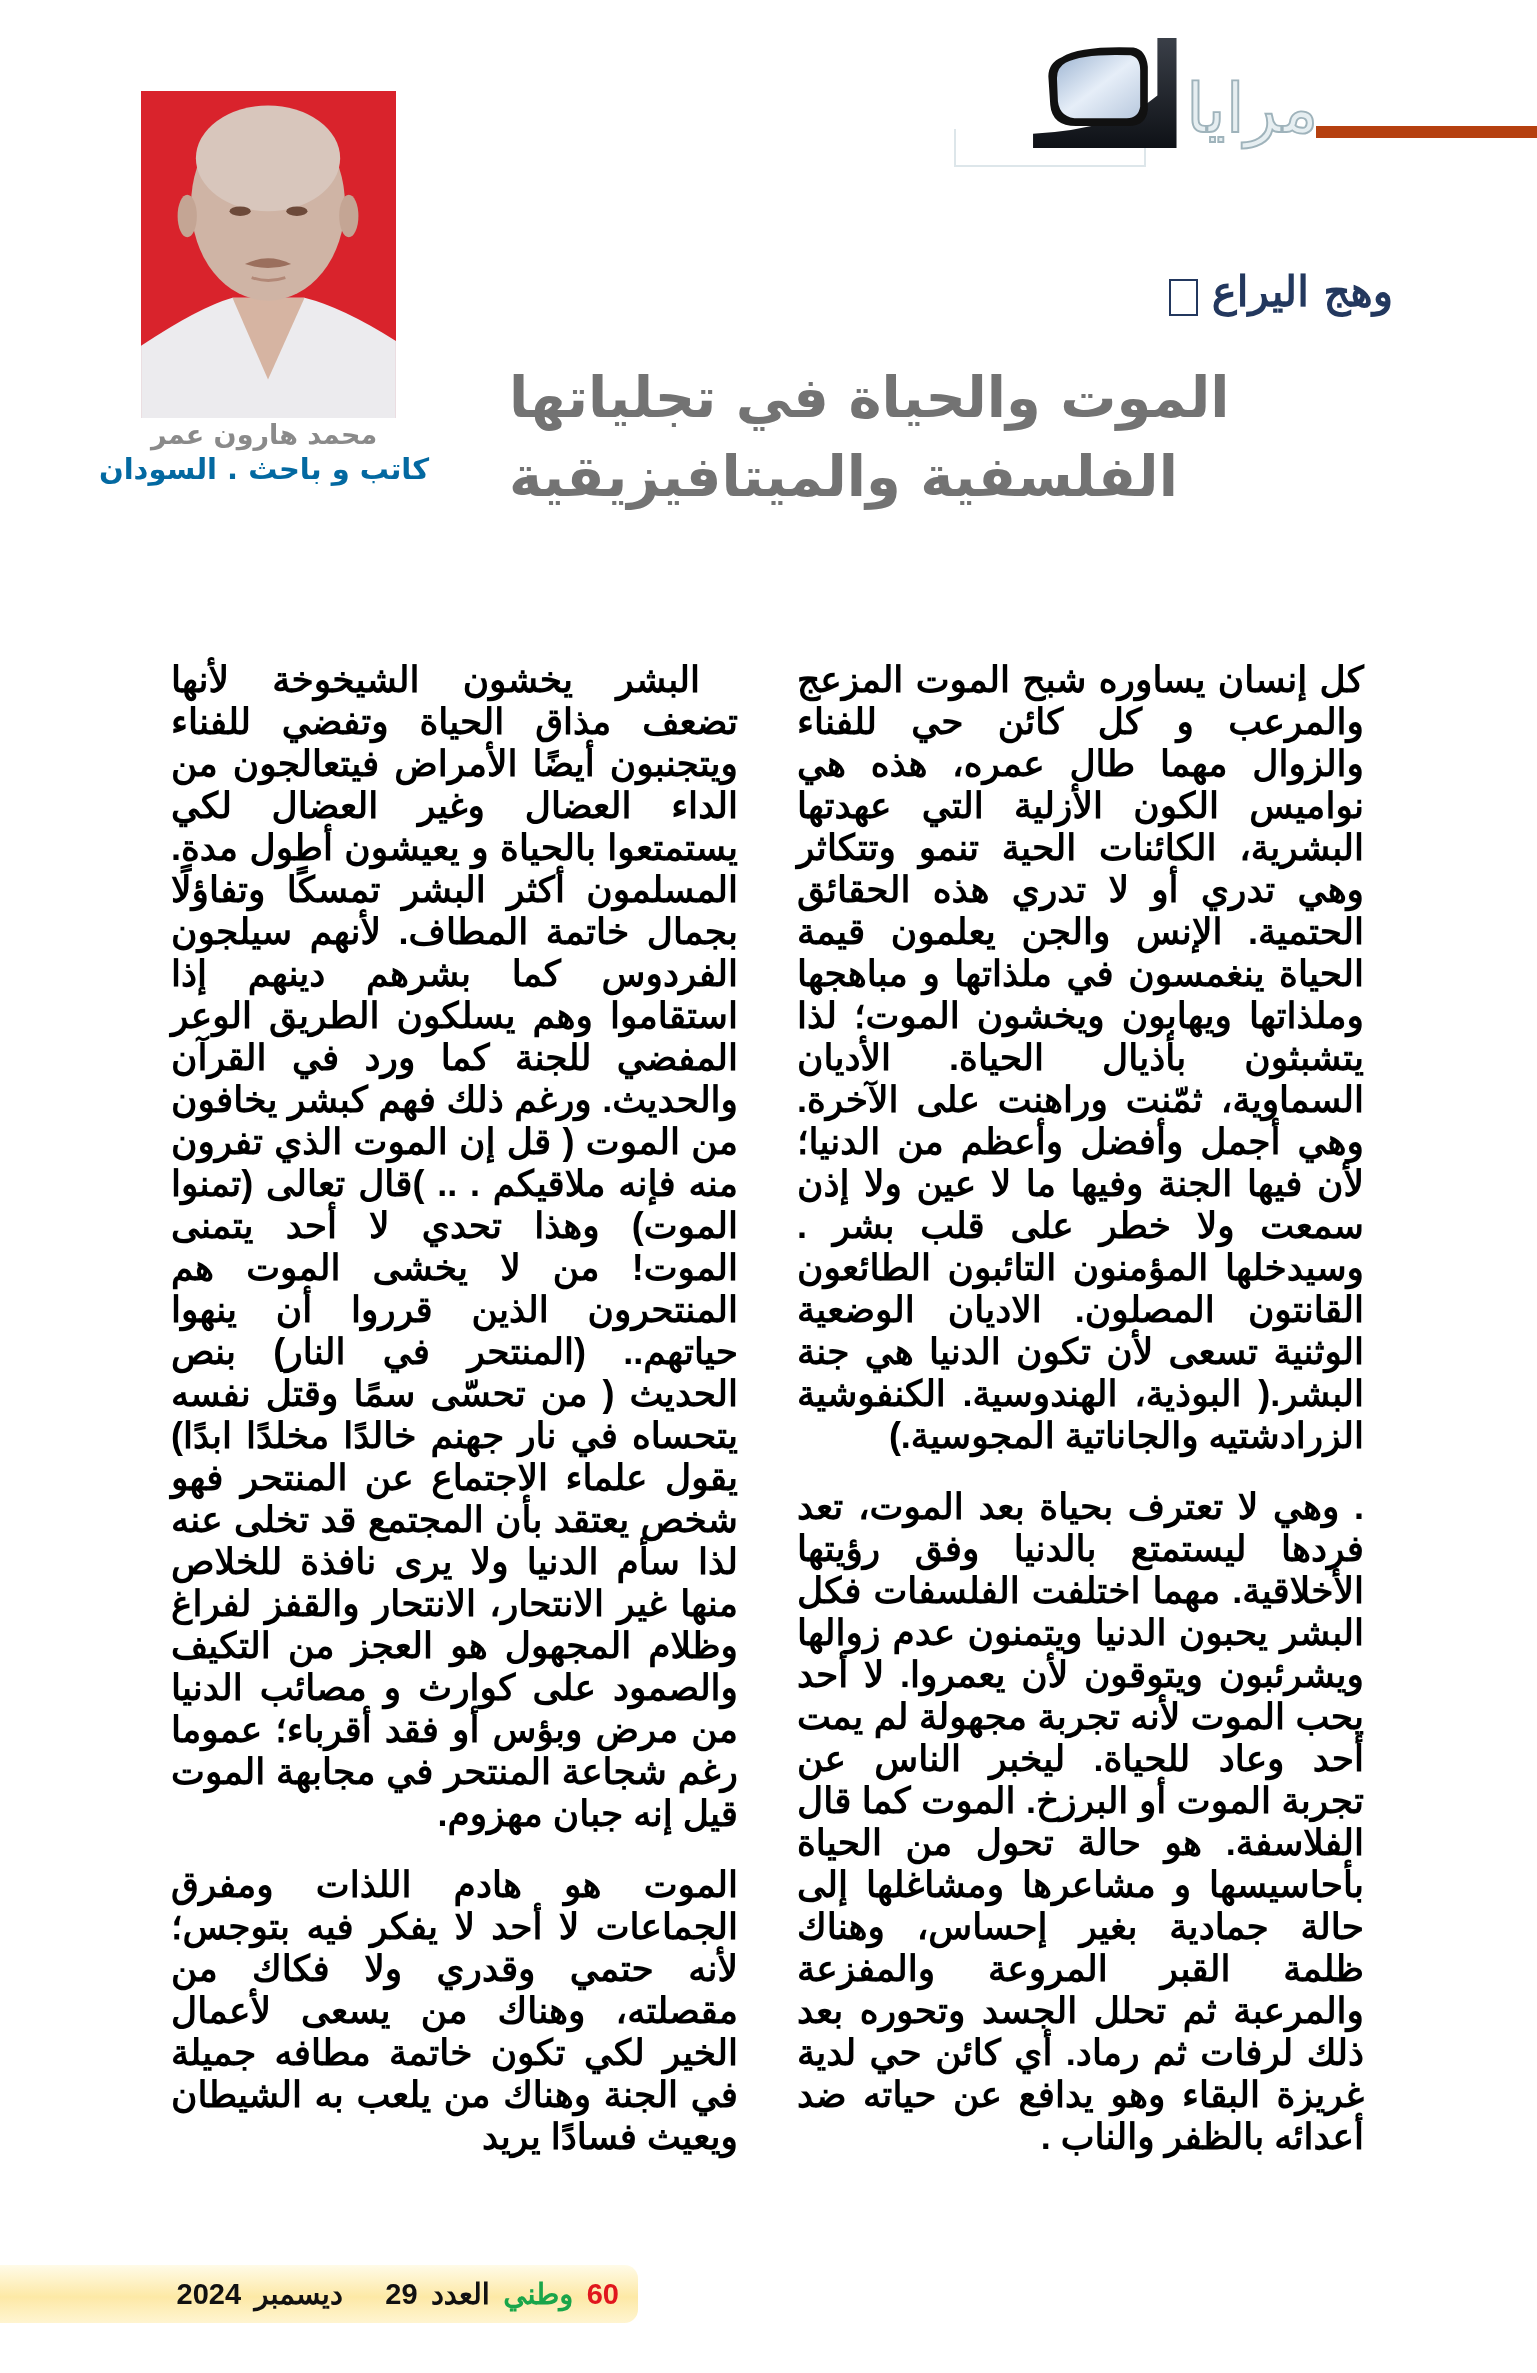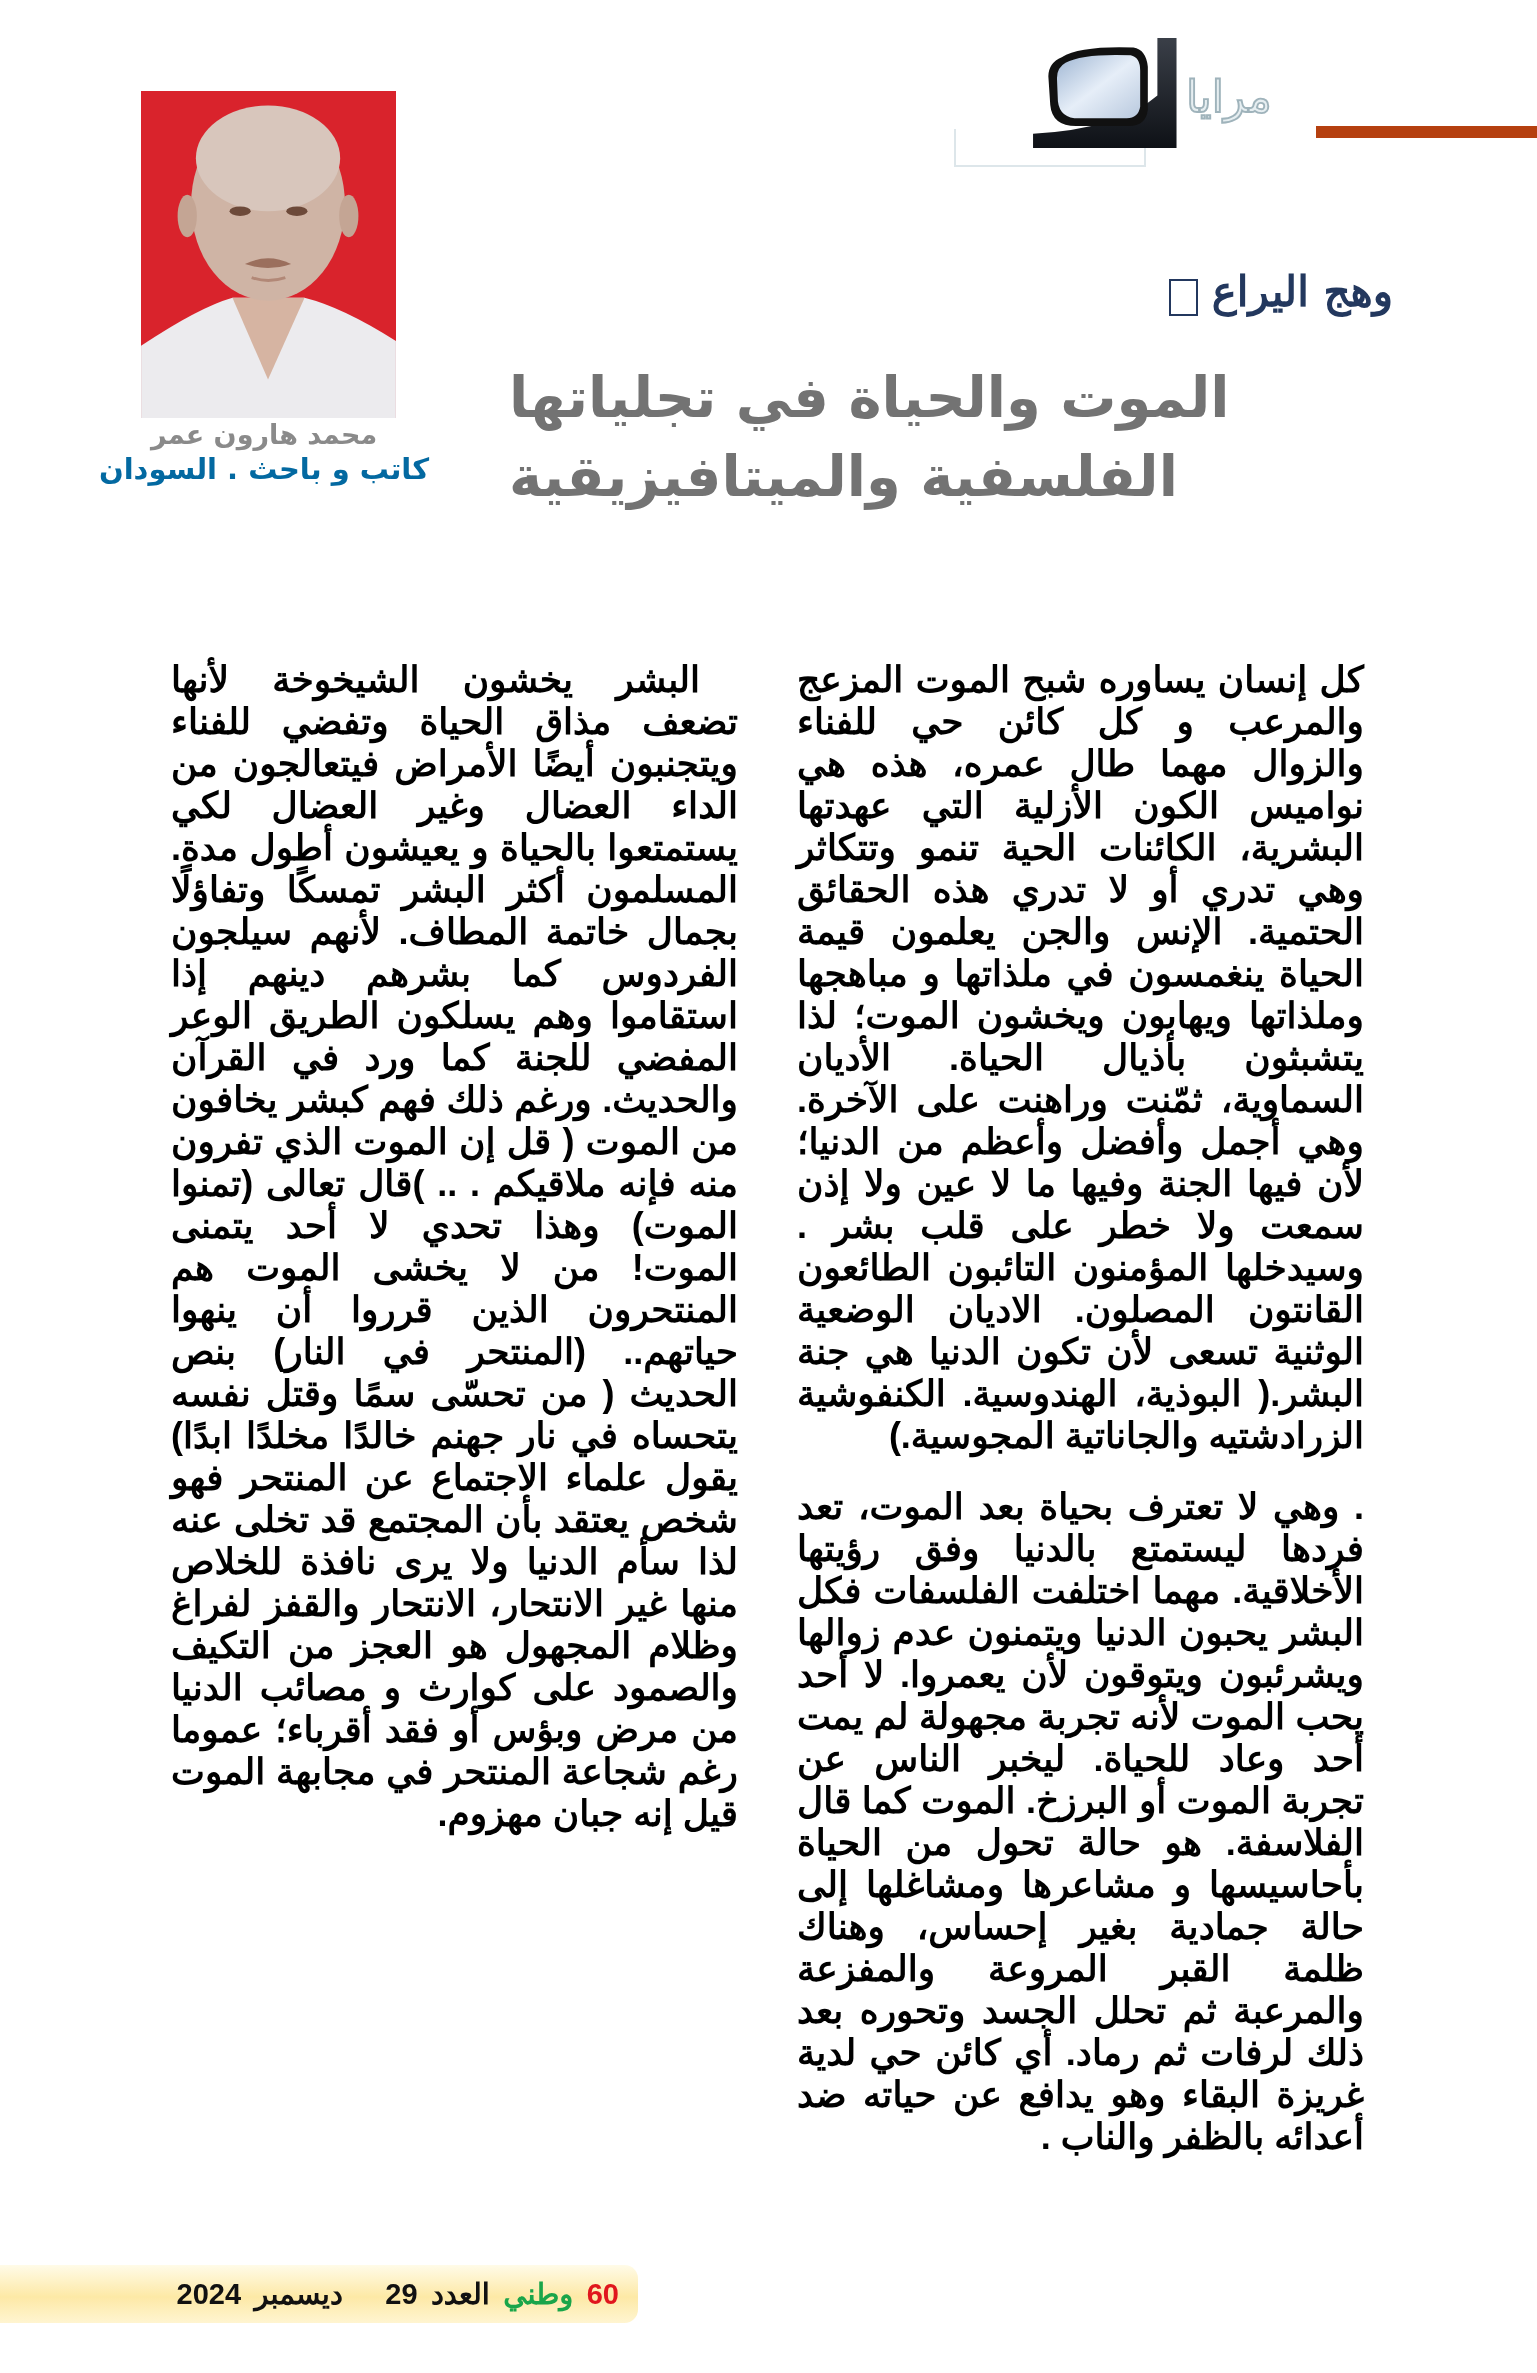--- a/index.html
+++ b/index.html
@@ -5,21 +5,21 @@
   html, body { margin: 0; padding: 0; background: #ffffff; }
   body {
     width: 1537px; height: 2374px; position: relative; overflow: hidden;
     font-family: "DejaVu Sans", sans-serif; color: #000;
   }
   
   .section-logo { position: absolute; left: 946px; top: 38px; width: 591px; height: 120px; }
   .logo-outline { position: absolute; left: 7.7px; top: 91px; width: 192px; height: 38px;
     border: 2.9px solid #dde6ea; border-top: none; box-sizing: border-box; }
   .logo-mirror { position: absolute; left: 77px; top: 0; width: 154px; height: 110px; }
-  .logo-text { position: absolute; left: 240px; top: 37px; font-size: 44px; font-weight: 300;
+  .logo-text { position: absolute; left: 240px; top: 37px; font-size: 68px; font-weight: 300;
     color: #e6eef1; -webkit-text-stroke: 1.9px #9fb3bb; line-height: 1;
     font-family: "DejaVu Sans", sans-serif; direction: rtl; }
   .logo-bar { position: absolute; left: 370px; top: 88px; width: 221px; height: 11.5px; background: #b5400f; }
 
   
   .author-photo { position: absolute; left: 141px; top: 91px; width: 255px; height: 327px;
     background: #d8252f; overflow: hidden; }
   .author-caption { position: absolute; left: 91px; top: 418px; width: 346px; text-align: center; }
   .author-name { font-size: 27px; color: #8a8a8a; font-weight: bold; line-height: 33px; }
   .author-role { font-size: 29px; color: #0369a1; font-weight: bold; line-height: 37px; }
@@ -106,20 +106,21 @@
   <span>الفلسفية والميتافيزيقية</span>
 </h1>
 
 <div class="col col-right">
   <p>كل إنسان يساوره شبح الموت   المزعج والمرعب و كل كائن حي للفناء والزوال مهما طال عمره، هذه هي  نواميس الكون الأزلية التي عهدتها البشرية،   الكائنات الحية تنمو وتتكاثر وهي تدري أو لا تدري هذه الحقائق الحتمية. الإنس والجن يعلمون قيمة الحياة ينغمسون في ملذاتها و مباهجها وملذاتها ويهابون ويخشون الموت؛ لذا يتشبثون بأذيال الحياة. الأديان السماوية، ثمّنت وراهنت على الآخرة. وهي أجمل وأفضل وأعظم من الدنيا؛ لأن فيها الجنة  وفيها ما لا عين ولا إذن سمعت ولا خطر على قلب بشر . وسيدخلها المؤمنون التائبون الطائعون القانتون المصلون. الاديان الوضعية الوثنية تسعى لأن تكون الدنيا هي جنة البشر.( البوذية، الهندوسية. الكنفوشية الزرادشتيه  والجاناتية المجوسية.)</p>
   <p>. وهي لا تعترف بحياة بعد الموت، تعد فردها ليستمتع بالدنيا وفق رؤيتها الأخلاقية. مهما اختلفت الفلسفات فكل البشر يحبون الدنيا ويتمنون  عدم زوالها  ويشرئبون  ويتوقون لأن يعمروا. لا أحد يحب الموت لأنه تجربة مجهولة لم يمت أحد وعاد للحياة. ليخبر الناس عن تجربة الموت أو البرزخ. الموت كما قال الفلاسفة.  هو  حالة  تحول  من  الحياة بأحاسيسها و مشاعرها ومشاغلها إلى حالة جمادية بغير إحساس، وهناك  ظلمة القبر المروعة والمفزعة والمرعبة  ثم تحلل الجسد وتحوره بعد ذلك لرفات ثم رماد. أي كائن حي لدية غريزة  البقاء  وهو يدافع عن حياته ضد أعدائه بالظفر والناب .</p>
 </div>
 
 <div class="col col-left">
   <p class="indent">البشر يخشون الشيخوخة لأنها تضعف مذاق الحياة وتفضي للفناء ويتجنبون أيضًا الأمراض فيتعالجون من الداء العضال وغير العضال لكي يستمتعوا  بالحياة  و  يعيشون  أطول  مدة. المسلمون أكثر البشر تمسكًا وتفاؤلًا بجمال خاتمة المطاف. لأنهم سيلجون الفردوس كما بشرهم دينهم إذا استقاموا وهم يسلكون الطريق الوعر  المفضي للجنة كما ورد في القرآن والحديث. ورغم ذلك فهم كبشر يخافون من الموت ( قل إن الموت الذي تفرون منه فإنه ملاقيكم . .. )قال تعالى  (تمنوا الموت) وهذا تحدي لا أحد يتمنى الموت! من لا يخشى الموت هم المنتحرون  الذين قرروا أن ينهوا حياتهم.. (المنتحر في النار) بنص الحديث ( من تحسّى سمًا وقتل نفسه  يتحساه في نار جهنم خالدًا مخلدًا ابدًا) يقول علماء الاجتماع عن المنتحر فهو شخص يعتقد بأن المجتمع قد تخلى عنه لذا سأم الدنيا ولا يرى نافذة للخلاص منها غير الانتحار، الانتحار والقفز لفراغ وظلام  المجهول هو العجز من التكيف والصمود على كوارث و مصائب الدنيا من مرض وبؤس   أو فقد أقرباء؛ عموما رغم شجاعة المنتحر في مجابهة الموت قيل إنه جبان مهزوم.</p>
+  <p>الموت هو هادم اللذات ومفرق الجماعات لا أحد لا يفكر فيه بتوجس؛ لأنه حتمي وقدري ولا فكاك من مقصلته، وهناك من يسعى لأعمال الخير لكي تكون خاتمة مطافه جميلة في الجنة وهناك من يلعب به الشيطان ويعيث فسادًا يريد</p>
 </div>
 
 <div class="footer">
   <span class="page-num">60</span>
   <span class="mag-name">وطني</span>
   <span class="issue-label">العدد</span>
   <span class="issue-num">29</span>
   <span class="month">ديسمبر</span>
   <span class="year">2024</span>
 </div>

